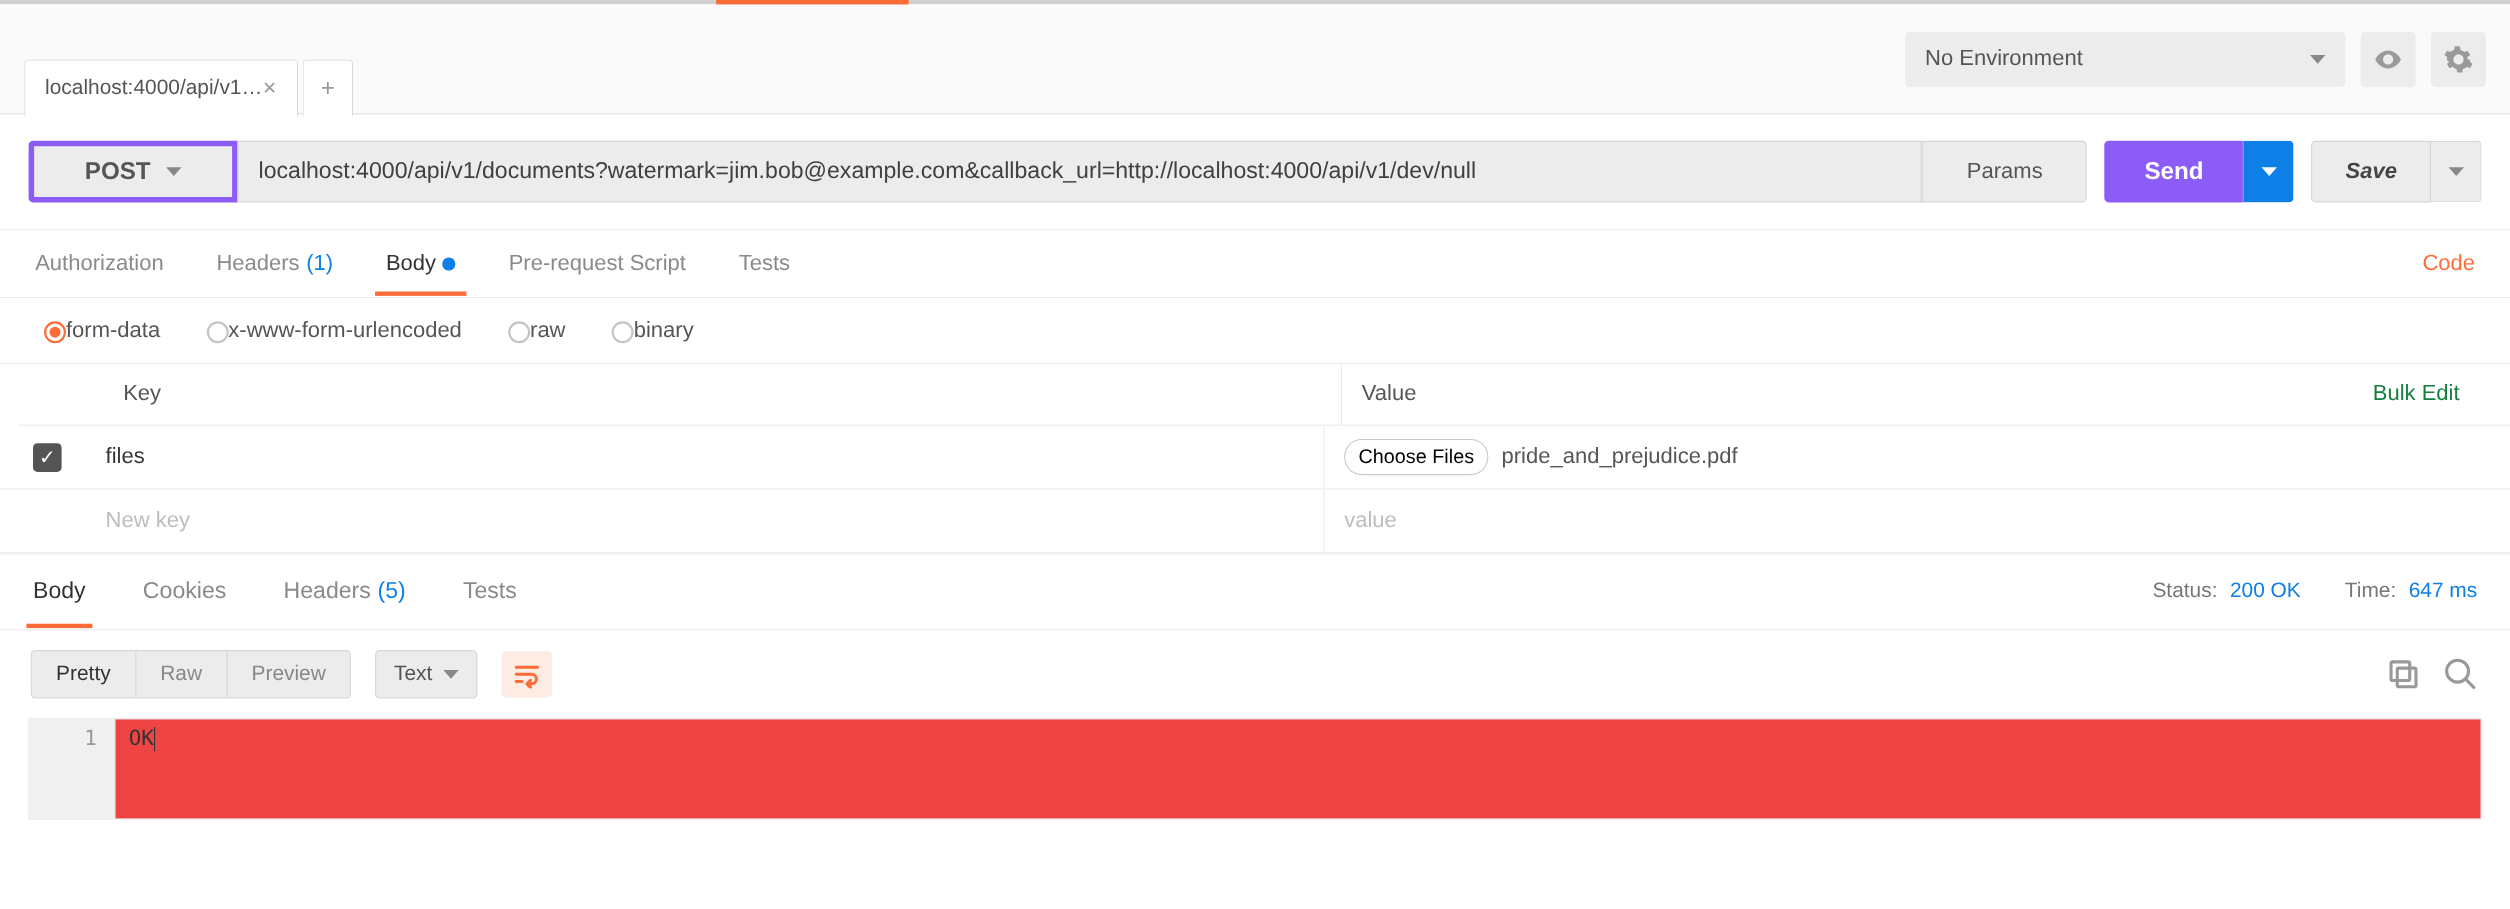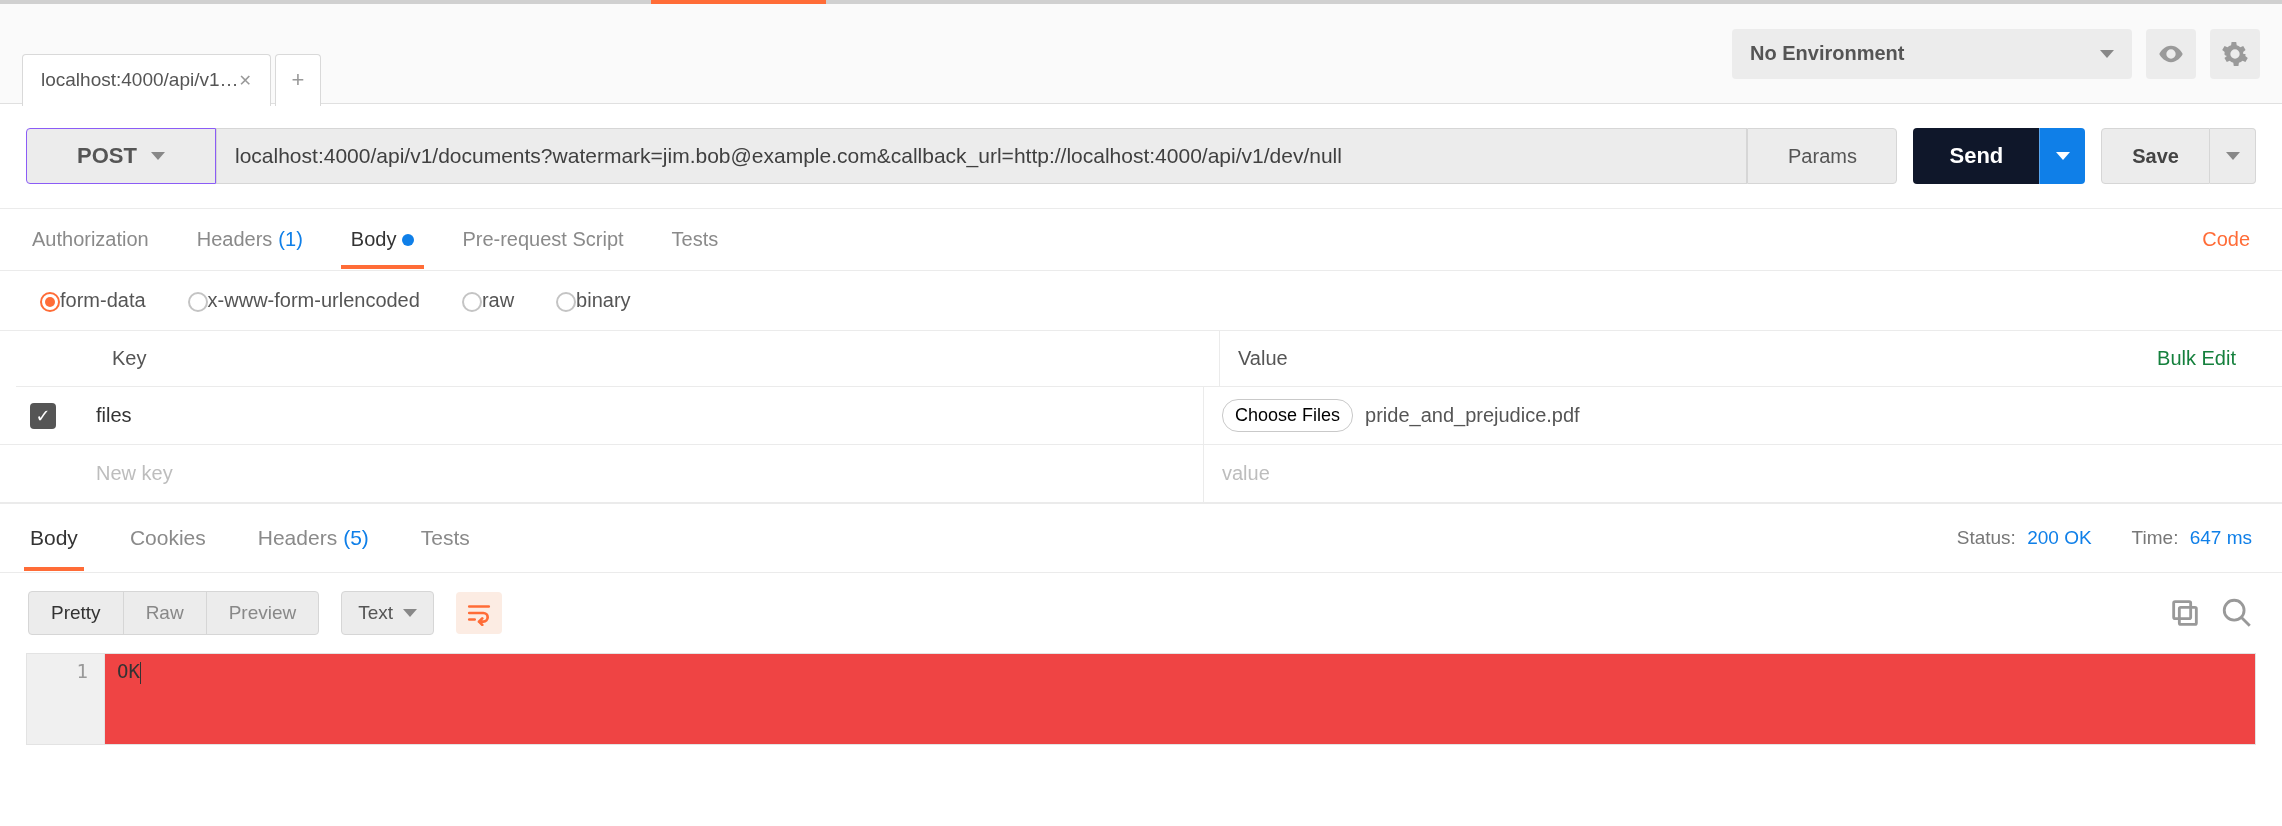--- a/index.html
+++ b/index.html
@@ -49,42 +49,42 @@
     border-radius: 4px 4px 0 0;
     display: flex; align-items: center; justify-content: center;
     font-size: 22px; color: #999; cursor: pointer;
     position: relative; top: 26px; margin-left: 4px;
   }
   .topbar-right { margin-left: auto; display: flex; align-items: center; gap: 14px; }
   .env-select {
     width: 400px; height: 50px;
     background: #ececec; border-radius: 4px;
     display: flex; align-items: center; justify-content: space-between;
-    padding: 0 18px; color: #555; font-size: 20px; cursor: pointer; font-weight: bold;
+    padding: 0 18px; color: #555; font-size: 20px; cursor: pointer;
   }
   .chev-down {
     width: 0; height: 0;
     border-left: 7px solid transparent; border-right: 7px solid transparent;
     border-top: 8px solid #888;
   }
   .icon-btn {
     width: 50px; height: 50px; background: #ececec; border-radius: 4px;
     display: flex; align-items: center; justify-content: center; cursor: pointer;
   }
   .gear-icon svg, .eye-icon svg { width: 28px; height: 28px; fill: #9a9a9a; }
 
   
   .request-line {
     display: flex; align-items: center; gap: 16px;
     padding: 24px 26px;
     border-bottom: 1px solid #ebebeb;
   }
   .method-select {
     width: 190px; height: 56px;
-    background: #ececec; border: 1px solid #8b5cf6; border-radius: 4px 0 0 4px;
+    background: #ececec; border: 5px solid #8b5cf6; border-radius: 4px 0 0 4px;
     display: flex; align-items: center; justify-content: center; gap: 14px;
     font-size: 22px; font-weight: 600; color: #555; cursor: pointer;
   }
   .url-input {
     flex: 1; height: 56px;
     background: #ececec; border: 1px solid #d6d6d6;
     font-size: 21px; color: #404040;
     padding: 0 18px; border-radius: 0;
     margin-left: -16px;
     outline: none;
@@ -92,37 +92,37 @@
   .params-btn {
     width: 150px; height: 56px;
     background: #ececec; border: 1px solid #d6d6d6; border-radius: 0 4px 4px 0;
     display: flex; align-items: center; justify-content: center;
     font-size: 20px; color: #555; cursor: pointer;
     margin-left: -16px;
   }
   .send-group { display: flex; }
   .send-btn {
     height: 56px; padding: 0 36px;
-    background: #0f172a; color: #fff;
+    background: #8b5cf6; color: #fff;
     font-size: 22px; font-weight: 600;
     border: none; border-radius: 4px 0 0 4px; cursor: pointer;
   }
   .send-dd {
     width: 46px; height: 56px; background: #0f7fe8;
     border: none; border-left: 1px solid rgba(255,255,255,.3);
     border-radius: 0 4px 4px 0; cursor: pointer;
     display: flex; align-items: center; justify-content: center;
   }
   .send-dd .chev-down { border-top-color: #fff; }
   .save-group { display: flex; }
   .save-btn {
     height: 56px; padding: 0 30px;
     background: #ececec; border: 1px solid #d6d6d6;
     border-radius: 4px 0 0 4px;
-    font-size: 20px; font-weight: 600; color: #444; cursor: pointer;
+    font-size: 20px; font-weight: 600; color: #444; cursor: pointer; font-style: italic;
   }
   .save-dd {
     width: 46px; height: 56px;
     background: #ececec; border: 1px solid #d6d6d6; border-left: none;
     border-radius: 0 4px 4px 0; cursor: pointer;
     display: flex; align-items: center; justify-content: center;
   }
 
   
   .req-tabs {

